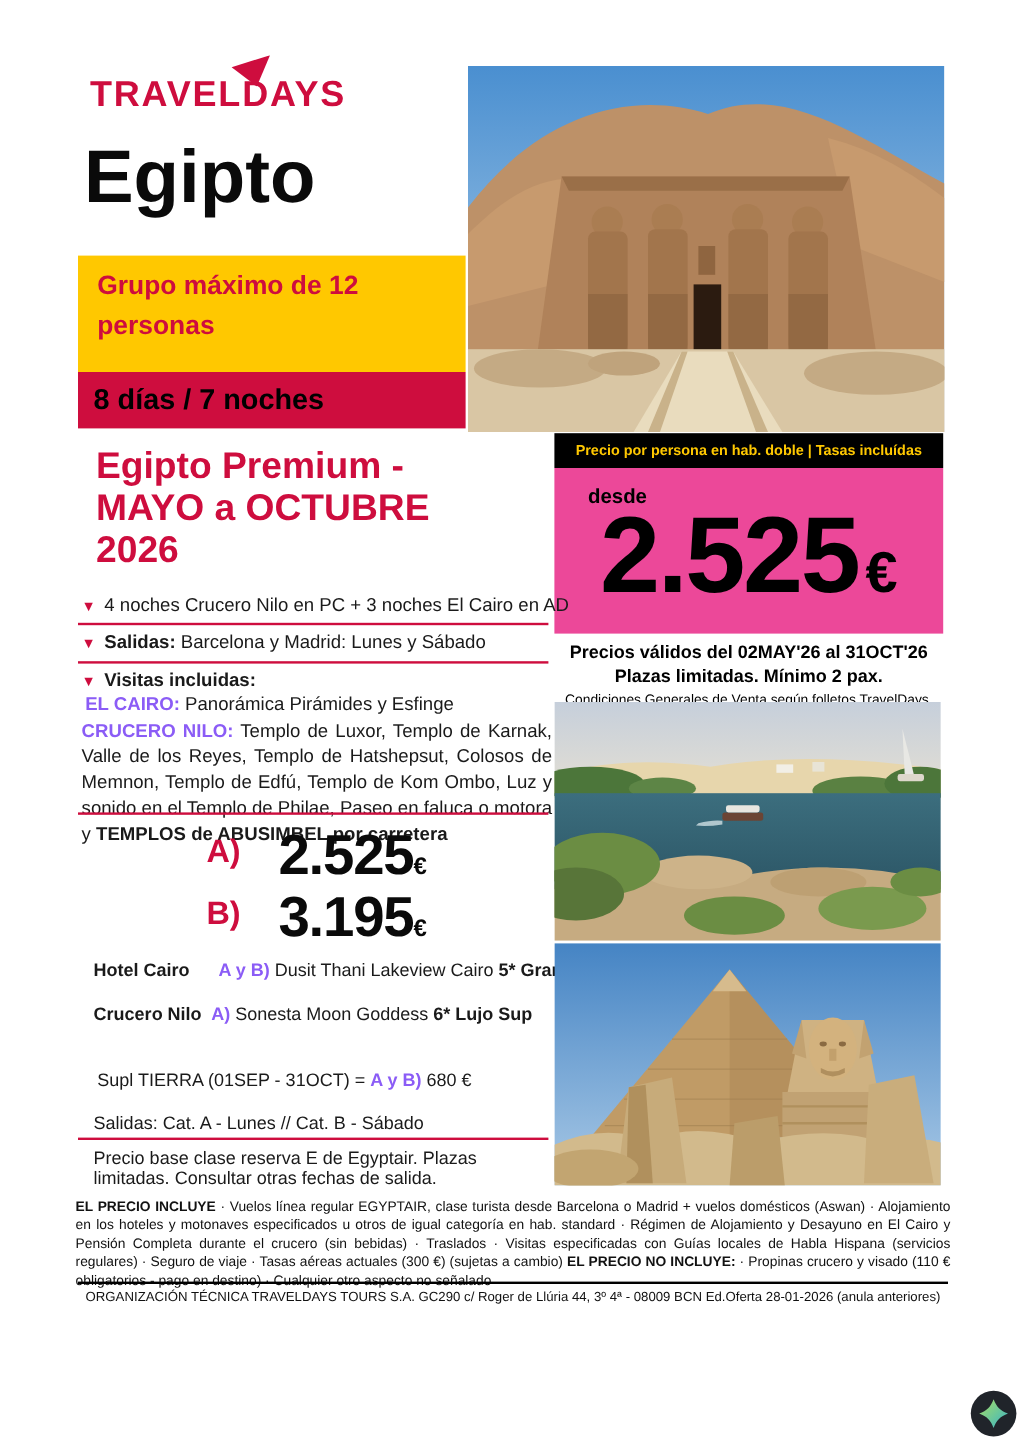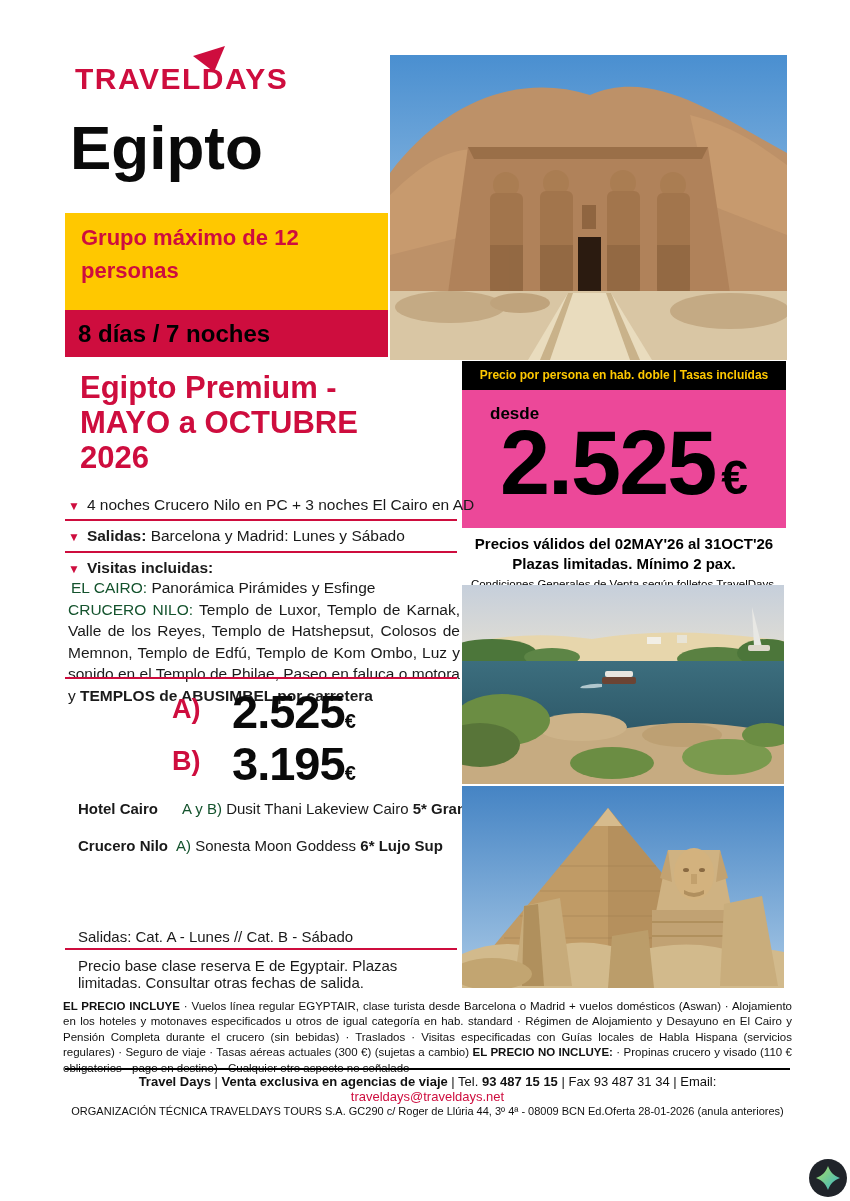--- a/index.html
+++ b/index.html
@@ -44,21 +44,21 @@
   #photo-nile { left:462px; top:585px; width:322px; height:199px; }
   #photo-pyr { left:462px; top:786px; width:322px; height:202px; }
 
   
   .offer-heading { position:absolute; left:80px; top:370px; width:345px; color:#ce0d3e;
                    font-weight:bold; font-size:31px; line-height:1.13; }
   .bullet-line { position:absolute; left:68px; font-size:15.5px; color:#1a1a1a; }
   .bullet { color:#ce0d3e; font-size:12px; margin-right:7px; }
   .rule { position:absolute; height:2px; background:#ce0d3e; }
   .b { font-weight:bold; }
-  .crimson-t { color:#14532d; font-weight:normal; }
+  .crimson-t { color:#8b5cf6; font-weight:bold; }
   .para { position:absolute; left:68px; top:599px; width:392px; font-size:15.5px;
           line-height:1.38; text-align:justify; color:#1a1a1a; }
 
   .opt-label { position:absolute; font-size:27px; font-weight:bold; color:#ce0d3e; }
   .opt-price { position:absolute; font-size:47px; font-weight:bold; color:#0a0a0a;
                letter-spacing:-1px; }
   .opt-price .eur-s { font-size:20px; letter-spacing:0; }
 
   .hline { position:absolute; font-size:15px; color:#1a1a1a; white-space:nowrap; }
   .note { position:absolute; left:78px; font-size:15px; color:#1a1a1a; }
@@ -179,20 +179,23 @@
   <div class="opt-label" style="left:172px; top:746px;">B)</div>
   <div class="opt-price" style="left:232px; top:736px;">
     <span>3.195</span><span class="eur-s">€</span>
   </div>
 
   <div class="hline" style="left:78px; top:800px;">
     <span class="b">Hotel Cairo</span><span class="crimson-t" style="margin-left:24px;">A y B)</span><span> Dusit Thani Lakeview Cairo </span><span class="b">5* Gran Lujo</span>
   </div>
   <div class="hline" style="left:78px; top:837px;">
     <span class="b">Crucero Nilo</span><span class="crimson-t" style="margin-left:8px;">A)</span><span> Sonesta Moon Goddess </span><span class="b">6* Lujo Sup</span>
+  </div>
+  <div class="hline" style="left:81px; top:892px;">
+    <span>Supl TIERRA (01SEP - 31OCT) = </span><span class="crimson-t">A y B)</span><span> 680 €</span>
   </div>
 
   <div class="hline" style="left:78px; top:928px;">Salidas: Cat. A - Lunes // Cat. B - Sábado</div>
   <div class="rule" style="left:65px; top:948px; width:392px;"></div>
   <div class="note" style="top:957px; width:382px;">Precio base clase reserva E de  Egyptair.  Plazas limitadas. Consultar otras fechas de salida.</div>
 
   <svg id="photo-nile" class="photo" viewBox="0 0 322 199" preserveAspectRatio="none">
     <defs>
       <linearGradient id="sky2" x1="0" y1="0" x2="0" y2="1">
         <stop offset="0" stop-color="#c6cfdb"></stop>
@@ -271,23 +274,20 @@
     <path d="M150,150 L186,144 L192,202 L146,202 Z" fill="#bb9d6a"></path>
     <ellipse cx="30" cy="188" rx="40" ry="16" fill="#c2a571"></ellipse>
   </svg>
 
   <div class="fineprint">
     <span class="b">EL PRECIO INCLUYE</span><span>  · Vuelos línea regular EGYPTAIR,  clase turista desde Barcelona o Madrid + vuelos domésticos (Aswan) · Alojamiento en los hoteles y motonaves especificados u otros de igual categoría en hab. standard · Régimen de Alojamiento y Desayuno en El Cairo y Pensión Completa durante el crucero (sin bebidas) · Traslados · Visitas especificadas con Guías locales de Habla Hispana (servicios regulares) · Seguro de viaje · Tasas aéreas  actuales (300 €) (sujetas a cambio) </span><span class="b">EL PRECIO NO INCLUYE:</span><span> · Propinas crucero y visado (110 € obligatorios - pago en destino) · Cualquier otro aspecto no señalado</span>
   </div>
 
   <div class="footer-rule"></div>
   <div class="footer">
-    <div class="f1">
-      <span class="b">Travel Days</span><span> | </span><span class="b">Venta exclusiva en agencias de viaje</span><span> | Tel. </span><span class="b">93 487 15 15</span><span> | Fax 93 487 31 34</span><span> | Email: </span><a href="#">traveldays@traveldays.net</a>
-    </div>
     <div class="f2">ORGANIZACIÓN TÉCNICA TRAVELDAYS TOURS S.A. GC290 c/ Roger de Llúria 44, 3º 4ª - 08009 BCN Ed.Oferta 28-01-2026 (anula anteriores)</div>
   </div>
 
   <svg class="badge" viewBox="0 0 40 40">
     <defs>
       <linearGradient id="spark" x1="0" y1="0" x2="1" y2="1">
         <stop offset="0" stop-color="#a8e063"></stop>
           <stop offset="1" stop-color="#38b2c8"></stop>
       </linearGradient>
     </defs>

